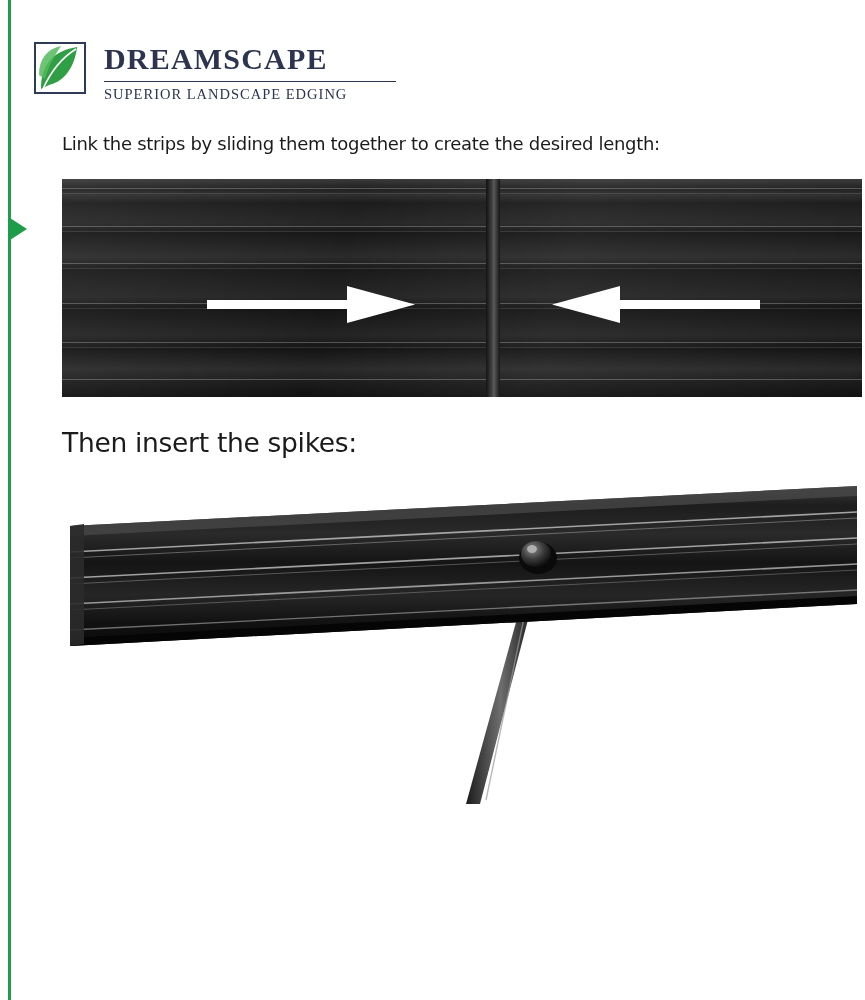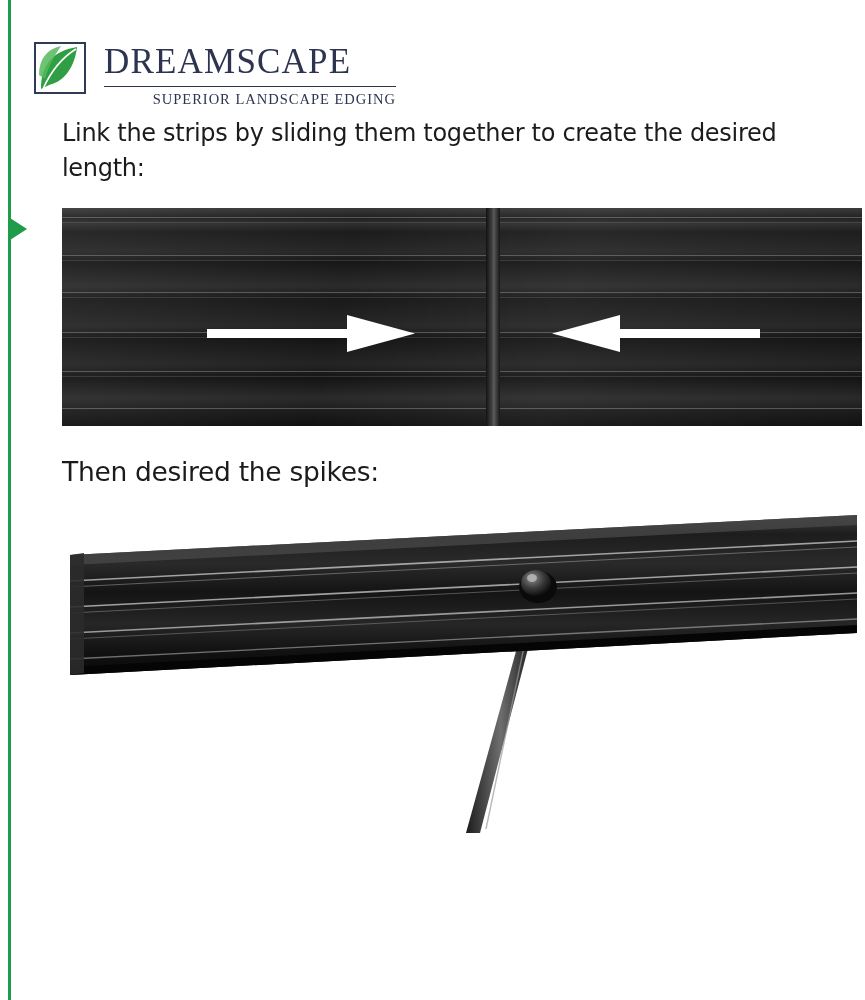--- a/index.html
+++ b/index.html
@@ -74,54 +74,54 @@
     top: 3px;
     width: 44px;
     height: 46px;
     overflow: hidden;
   }
   .logo-text {
     padding-top: 2px;
   }
   .logo-title {
     font-family: "Liberation Serif", serif;
-    font-size: 35px;
+    font-size: 30px;
     letter-spacing: 1.2px;
     color: #2d3450;
     line-height: 1;
-    font-weight: 400;
+    font-weight: 700;
   }
   .logo-sub {
     font-family: "Liberation Serif", serif;
     font-size: 14.5px;
     letter-spacing: 1.0px;
     color: #2d3450;
     margin-top: 7px;
     border-top: 1px solid #2d3450;
     padding-top: 4px;
     width: 292px;
-    text-align: right;
+    text-align: left;
   }
 
   
   .h1 {
     font-family: "DejaVu Sans", sans-serif;
     font-size: 40px;
     font-weight: 400;
     color: #1b1b1b;
     margin: 96px 0 0 0;
     letter-spacing: -0.5px;
   }
   .para {
     font-family: "DejaVu Sans", sans-serif;
-    font-size: 24px;
+    font-size: 18px;
     font-weight: 400;
     line-height: 1.45;
     color: #1b1b1b;
-    margin: 8px 0 0 0;
+    margin: 28px 0 0 0;
     max-width: 720px;
     letter-spacing: -0.3px;
   }
   .para2 {
     font-family: "DejaVu Sans", sans-serif;
     font-size: 26.5px;
     color: #1b1b1b;
     margin: 30px 0 0 0;
     letter-spacing: -0.3px;
   }
@@ -244,21 +244,21 @@
       </svg>
     </div>
     <div class="arrow-l">
       <svg width="208" height="44" viewBox="0 0 208 44">
         <rect x="58" y="17" width="150" height="9" fill="#ffffff"></rect>
         <polygon points="68,3 0,21.5 68,40" fill="#ffffff"></polygon>
       </svg>
     </div>
   </div>
 
-  <p class="para2">Then desired the spikes:</p>
+  <p class="para2">Then insert the spikes:</p>
 
   <div class="fig2">
     <svg width="800" height="330" viewBox="0 0 800 330">
       <defs>
         <linearGradient id="stripGrad" x1="0" y1="0" x2="0" y2="1">
           <stop offset="0%" stop-color="#3c3c3c"></stop>
           <stop offset="12%" stop-color="#1d1d1d"></stop>
           <stop offset="30%" stop-color="#2a2a2a"></stop>
           <stop offset="48%" stop-color="#141414"></stop>
           <stop offset="68%" stop-color="#262626"></stop>

